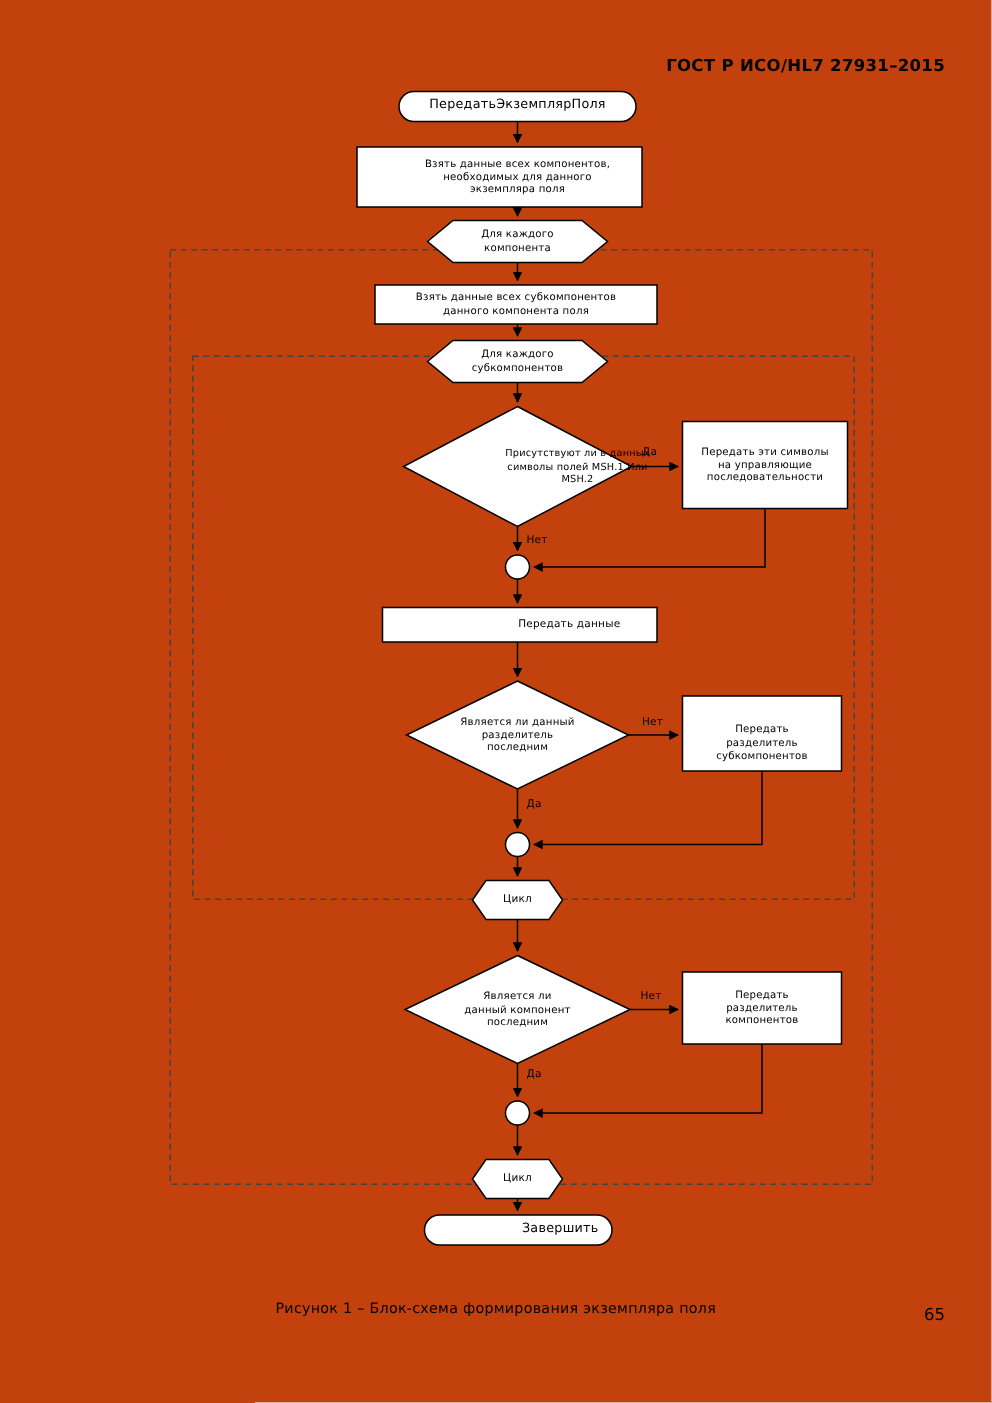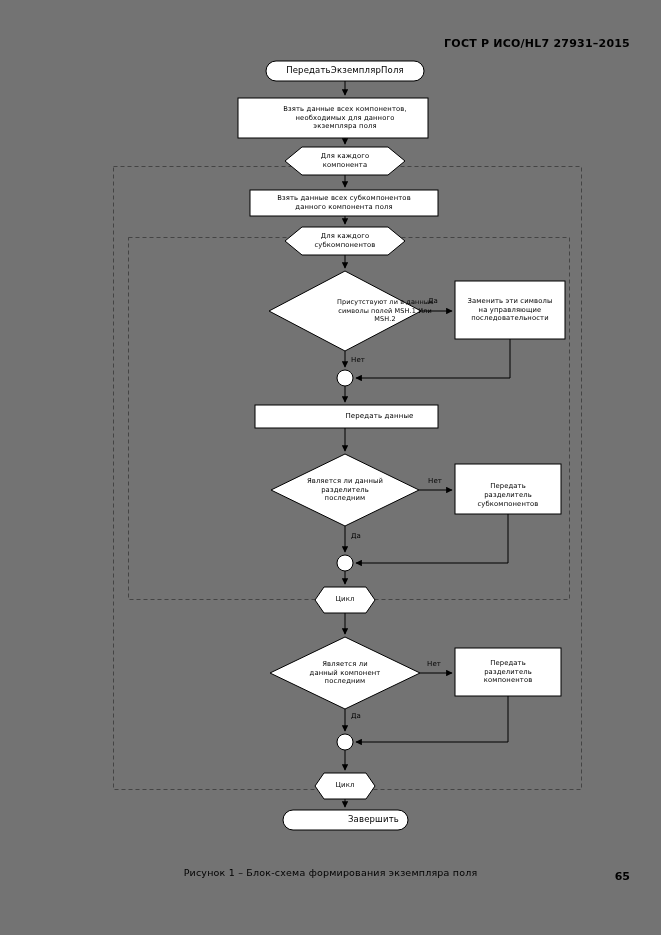--- a/index.html
+++ b/index.html
@@ -1,17 +1,17 @@
 <!DOCTYPE html>
 <html><head>
 <meta charset="utf-8">
 <style>
   html,body{margin:0;padding:0;background:#ffffff;}
   .page{
-    position:relative;width:661px;height:935px;background:#737373;
+    position:relative;width:661px;height:935px;background:#c2410c;
     font-family:"DejaVu Sans","Liberation Sans",sans-serif;color:#000;overflow:hidden;
   }
   .svg-layer{position:absolute;left:0;top:0;z-index:1;}
   .lbl{
     position:absolute;z-index:2;display:flex;align-items:center;justify-content:center;
     text-align:center;line-height:1.32;letter-spacing:0.02em;color:#000;
   }
   .f68{font-size:6.8px;}
   .f65{font-size:6.5px;margin-left:40px;}
   .f70{font-size:7px;}
@@ -20,21 +20,21 @@
   .header{
     position:absolute;top:37px;right:31px;z-index:2;
     font-size:11px;font-weight:bold;letter-spacing:0.02em;
   }
   .caption{
     position:absolute;top:867px;left:0;width:661px;z-index:2;
     text-align:center;font-size:9.5px;letter-spacing:0.02em;
   }
   .pagenum{
     position:absolute;top:870px;right:31px;z-index:2;
-    font-size:11px;font-weight:bold;
+    font-size:11px;font-weight:normal;
   }
 </style>
 </head>
 <body>
 
 <div class="page">
 
   <div class="header">ГОСТ Р ИСО/HL7 27931–2015</div>
 
   <svg class="svg-layer" width="661" height="935" viewBox="0 0 661 935">
@@ -97,21 +97,21 @@
   <div class="lbl f68" style="left:275px;top:98px;width:140px;height:40px;">Взять данные всех компонентов, необходимых для данного экземпляра поля</div>
 
   <div class="lbl f68" style="left:310px;top:147px;width:70px;height:28px;">Для каждого компонента</div>
 
   <div class="lbl f68" style="left:269px;top:190px;width:150px;height:26px;">Взять данные всех субкомпонентов данного компонента поля</div>
 
   <div class="lbl f68" style="left:310px;top:227px;width:70px;height:28px;">Для каждого субкомпонентов</div>
 
   <div class="lbl f65" style="left:295px;top:281px;width:100px;height:60px;">Присутствуют ли в данных символы полей MSH.1 Или MSH.2</div>
 
-  <div class="lbl f68" style="left:467px;top:283px;width:86px;height:54px;">Заменить эти символы на управляющие последовательности</div>
+  <div class="lbl f68" style="left:467px;top:283px;width:86px;height:54px;">Передать эти символы на управляющие последовательности</div>
 
   <div class="lbl branch" style="left:428px;top:297px;width:20px;height:10px;">Да</div>
 
   <div class="lbl branch" style="left:351px;top:356px;width:26px;height:10px;">Нет</div>
 
   <div class="lbl f70" style="left:255px;top:405px;width:183px;height:23px;padding-left:33px;">Передать данные</div>
 
   <div class="lbl f68" style="left:305px;top:461px;width:80px;height:58px;">Является ли данный разделитель последним</div>
 
   <div class="lbl branch" style="left:428px;top:477px;width:26px;height:10px;">Нет</div>

